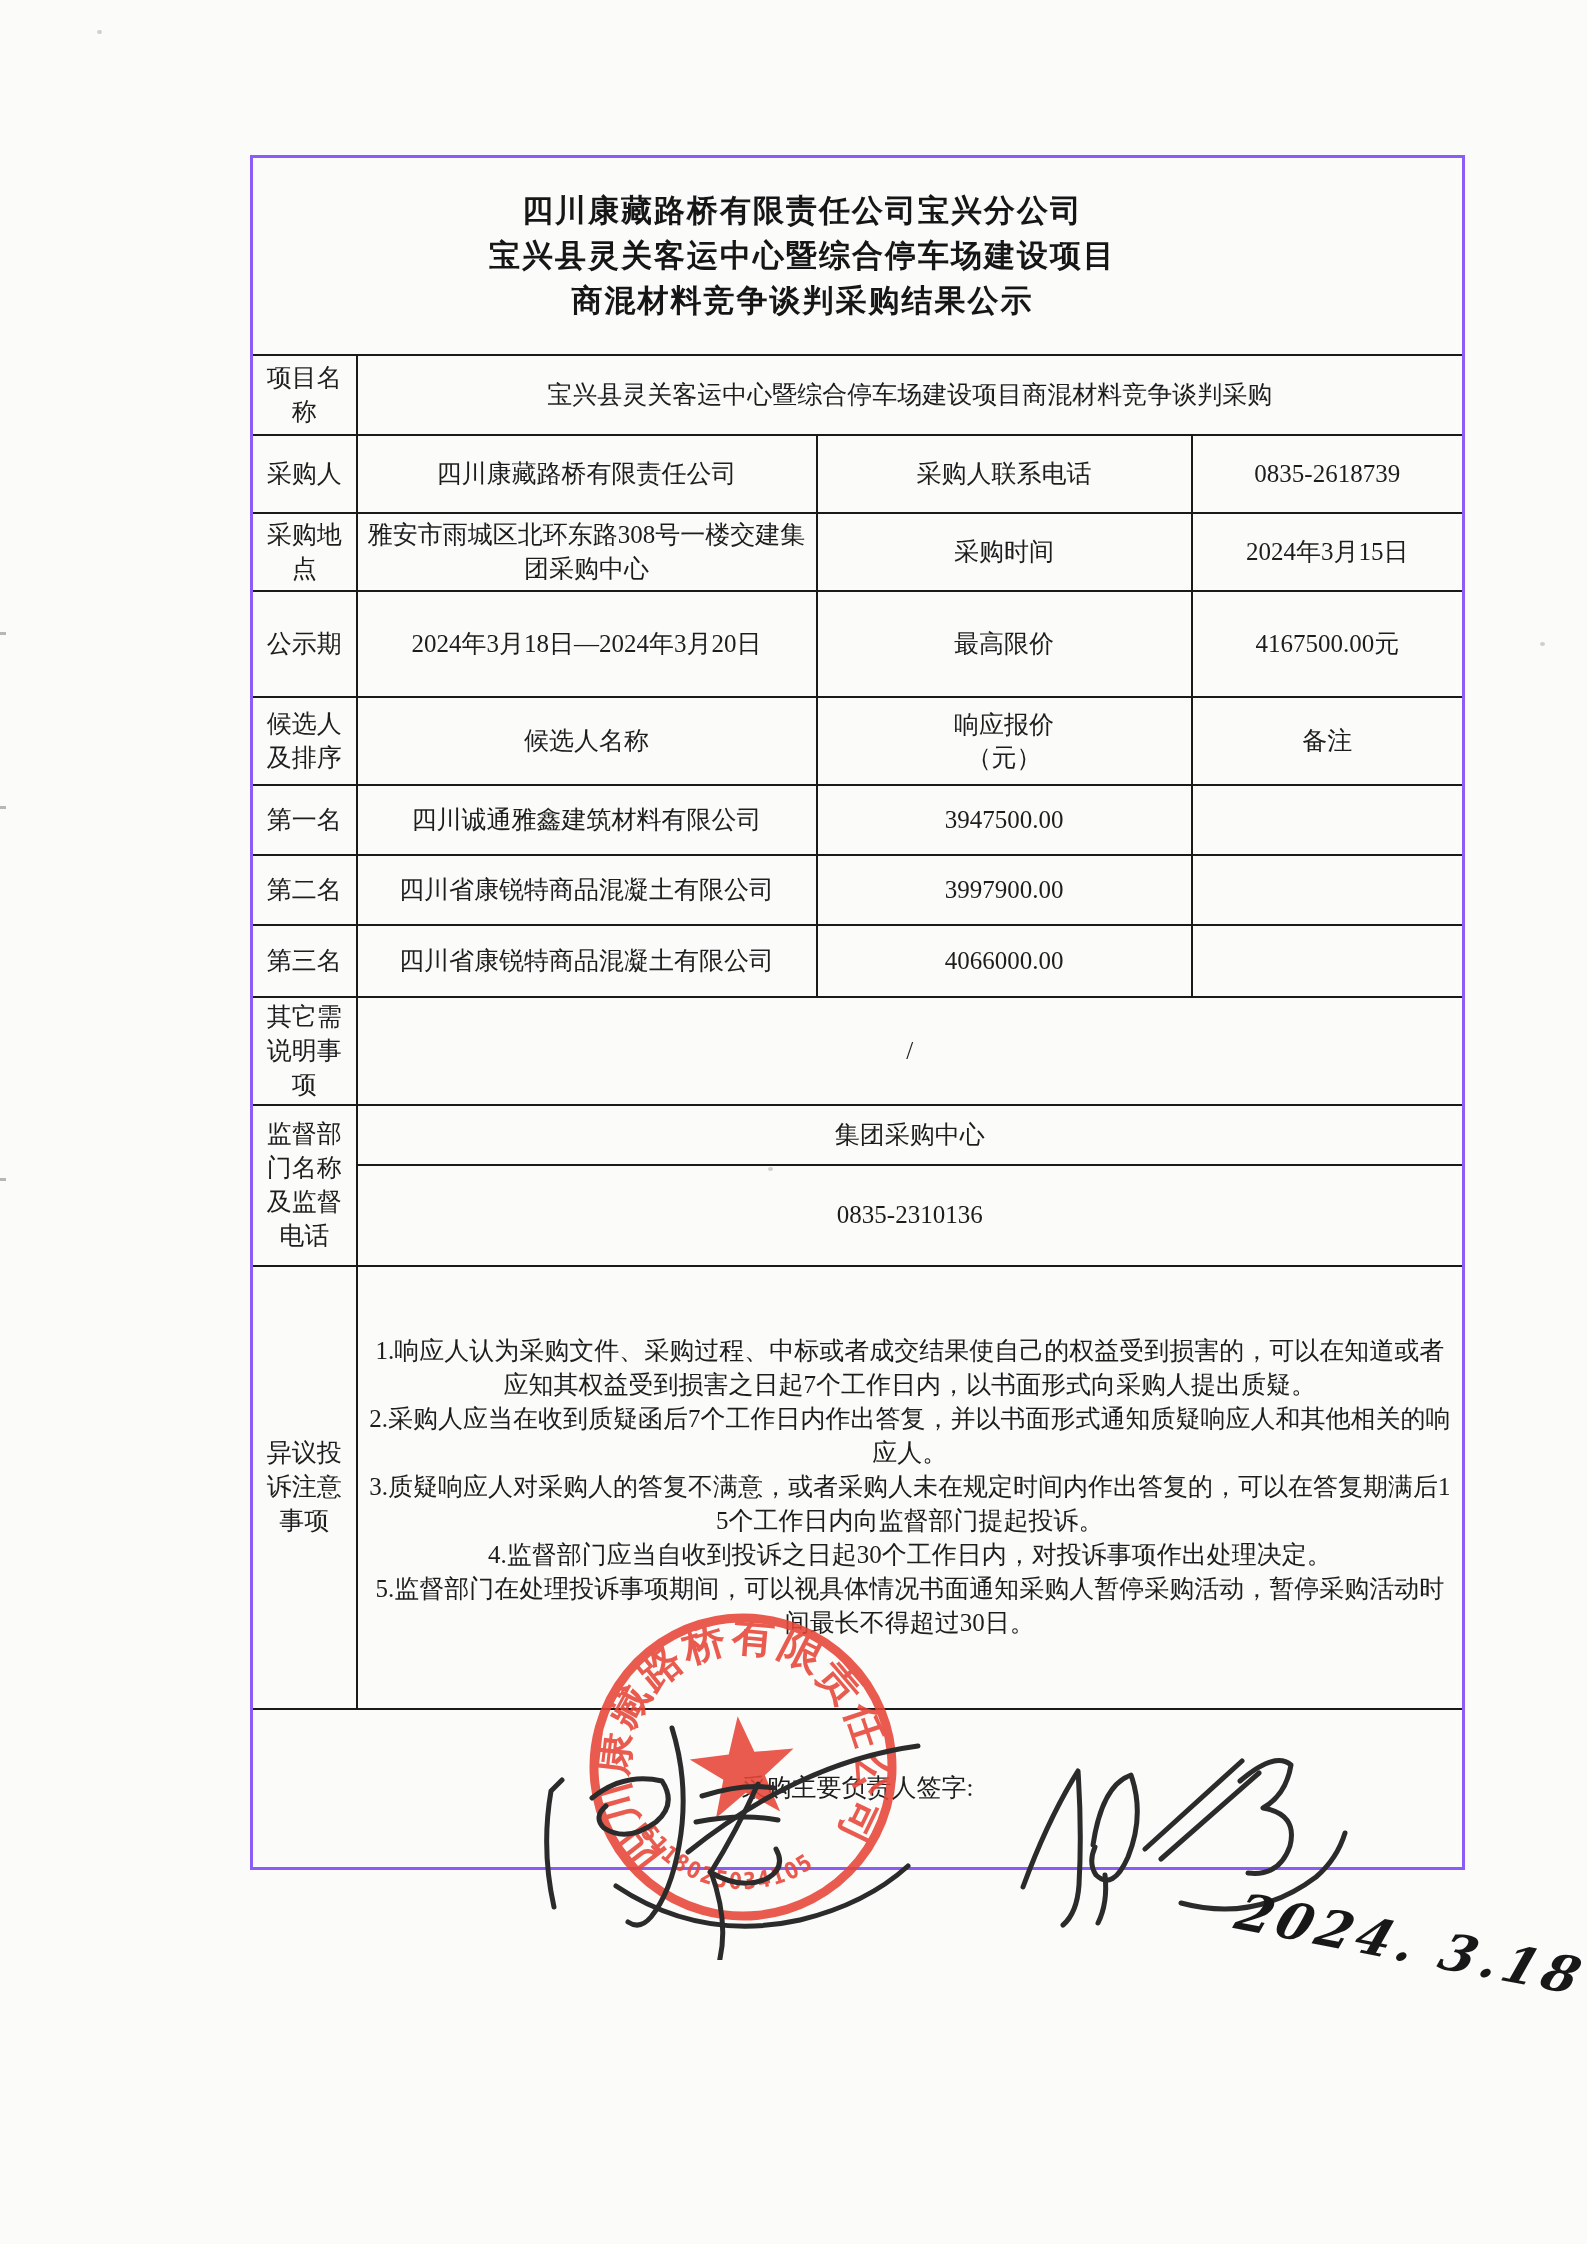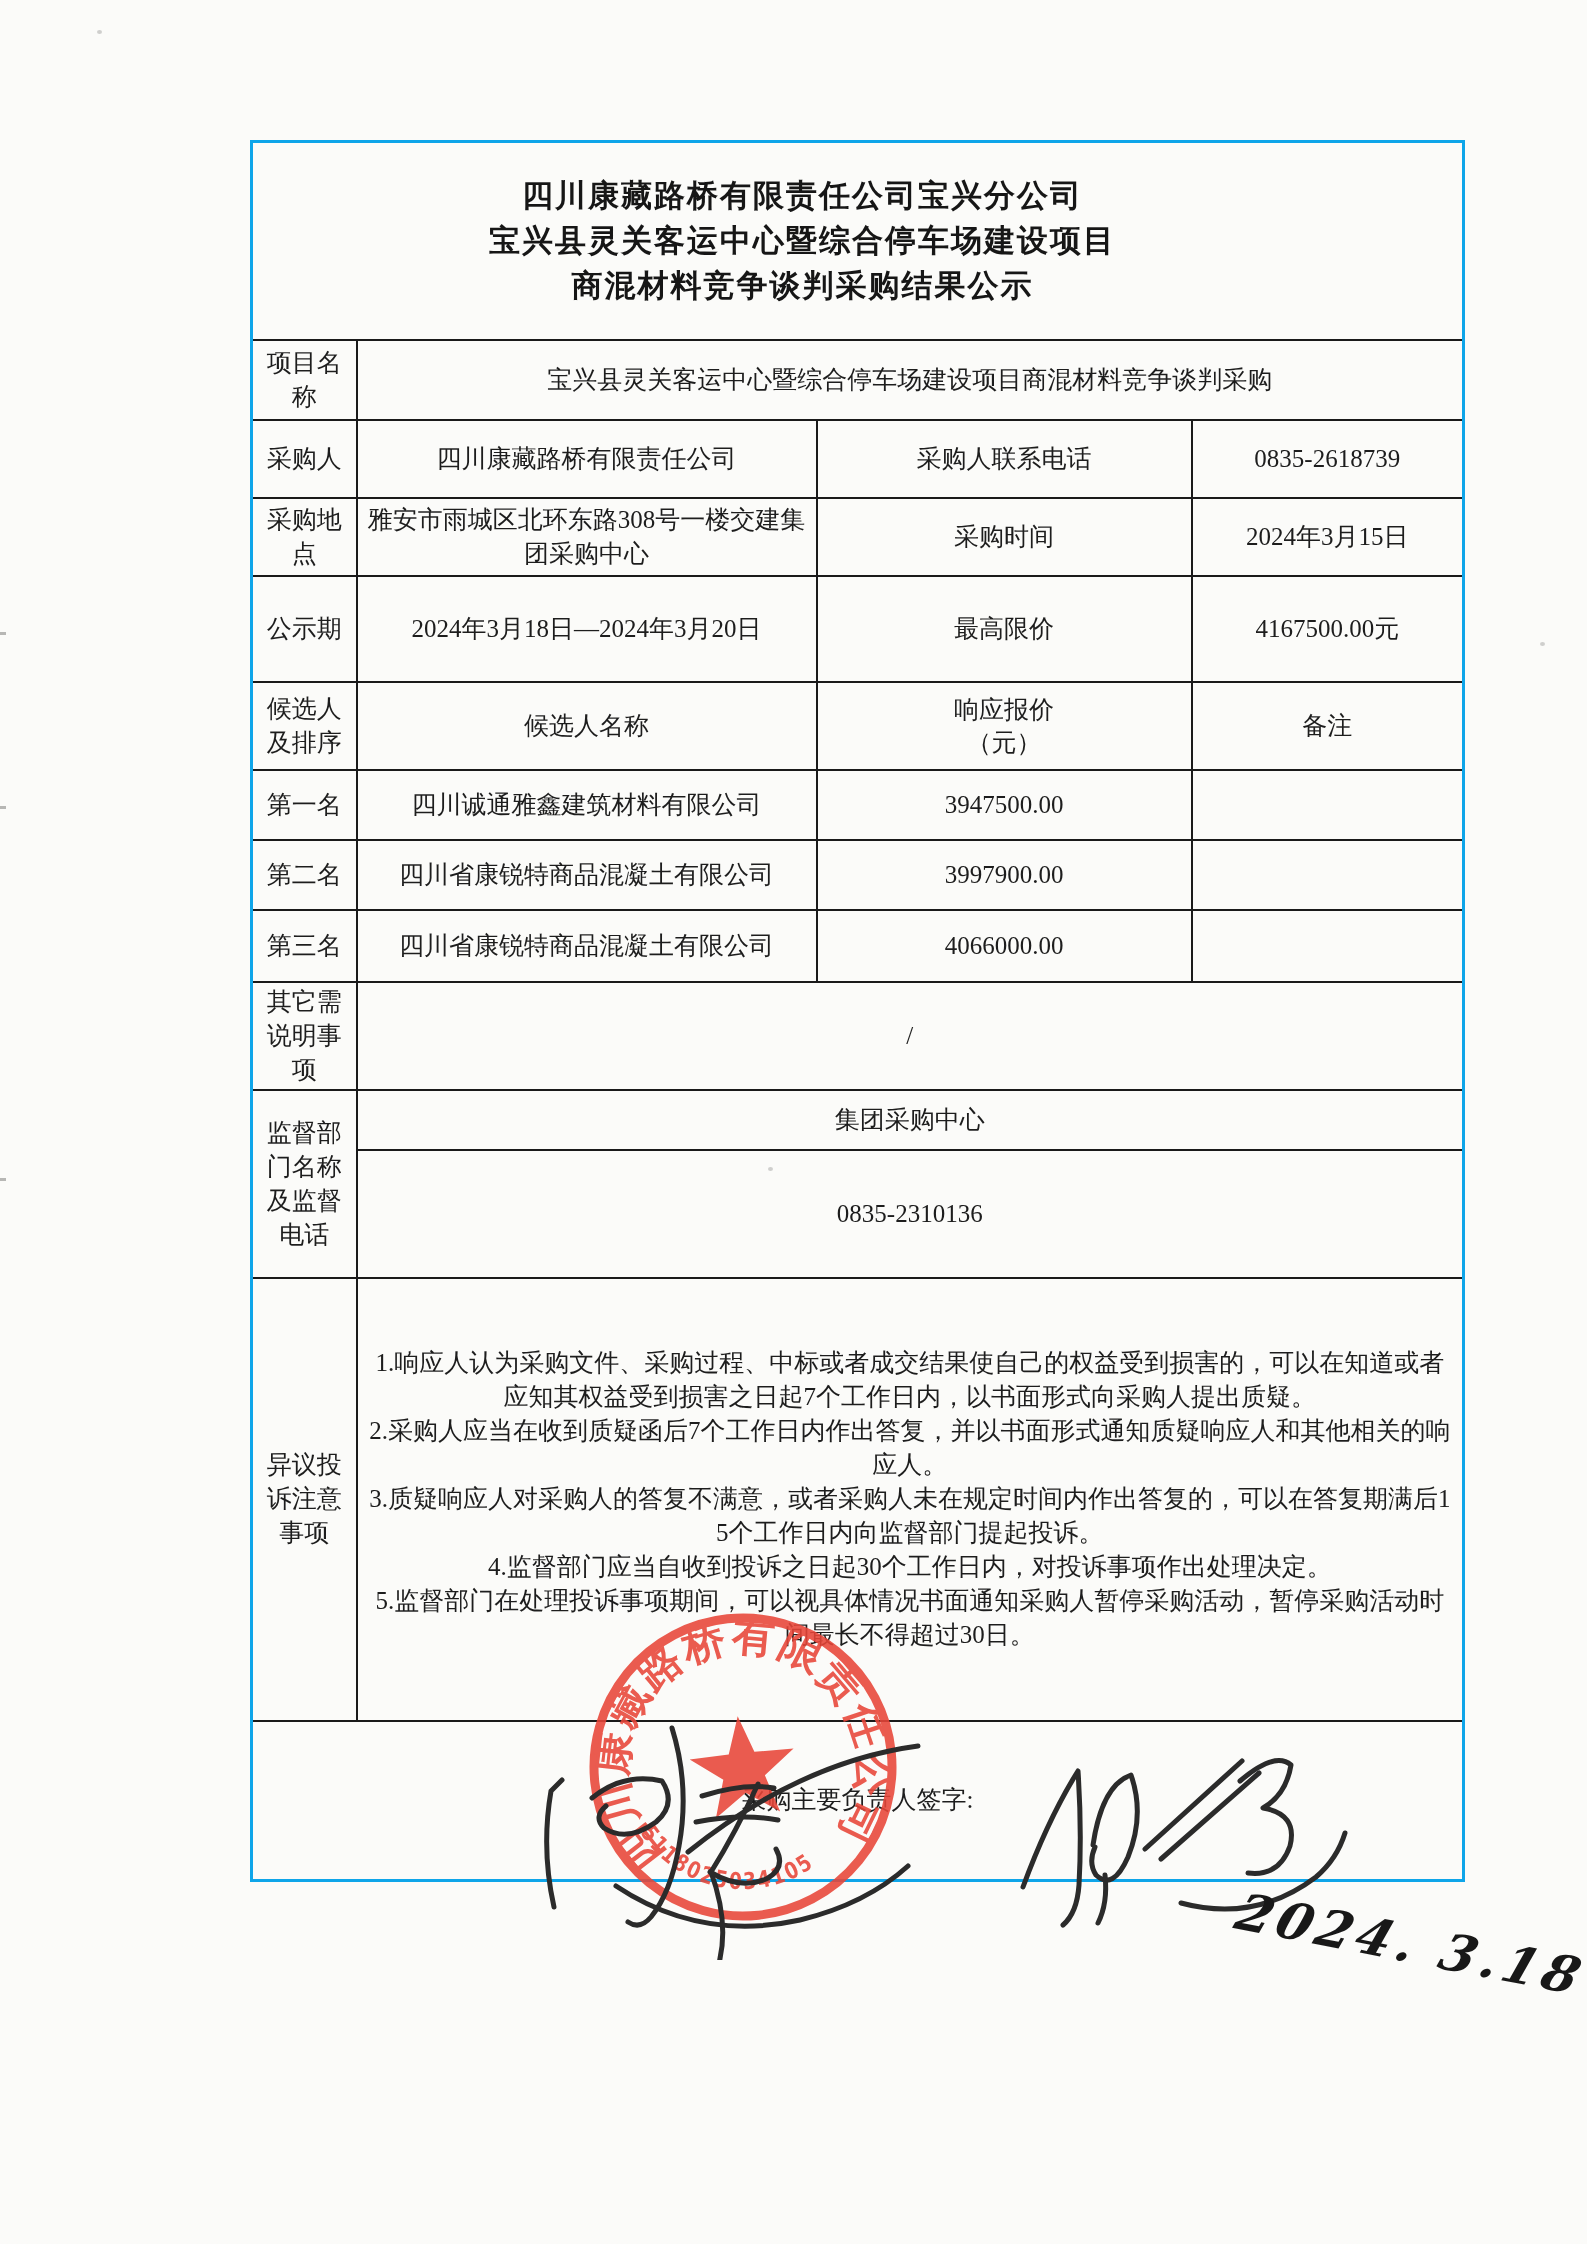--- a/index.html
+++ b/index.html
@@ -6,23 +6,23 @@
   body{
     width:1587px;height:2244px;position:relative;
     background:#fbfbf9;
     font-family:"Liberation Serif","DejaVu Serif",serif;
     color:#1d1d1d;
     overflow:hidden;
   }
   .page{position:absolute;inset:0;}
   
   table.doc{
-    position:absolute;left:250px;top:140px;width:1212px;
+    position:absolute;left:250px;top:155px;width:1212px;
     border-collapse:collapse;table-layout:fixed;
-    border:3px solid #0ea5e9;
+    border:3px solid #8b5cf6;
     background:transparent;
   }
   table.doc td{
     border:2px solid #1a1a1a;
     font-size:25px;line-height:34px;
     text-align:center;vertical-align:middle;
     padding:2px 8px;
     overflow:hidden;
     word-break:break-all;
   }
@@ -143,21 +143,21 @@
 
     <tr style="height:98px">
       <td class="lab">其它需说明事项</td>
       <td colspan="3" class="slash">/</td>
     </tr>
 
     <tr style="height:60px">
       <td class="lab" rowspan="2">监督部门名称及监督电话</td>
       <td colspan="3">集团采购中心</td>
     </tr>
-    <tr style="height:128px">
+    <tr style="height:101px">
       <td colspan="3">0835-2310136</td>
     </tr>
 
     <tr style="height:443px">
       <td class="lab">异议投诉注意事项</td>
       <td colspan="3" class="objection">
         <div>1.响应人认为采购文件、采购过程、中标或者成交结果使自己的权益受到损害的，可以在知道或者应知其权益受到损害之日起7个工作日内，以书面形式向采购人提出质疑。</div>
         <div>2.采购人应当在收到质疑函后7个工作日内作出答复，并以书面形式通知质疑响应人和其他相关的响应人。</div>
         <div>3.质疑响应人对采购人的答复不满意，或者采购人未在规定时间内作出答复的，可以在答复期满后15个工作日内向监督部门提起投诉。</div>
         <div>4.监督部门应当自收到投诉之日起30个工作日内，对投诉事项作出处理决定。</div>

